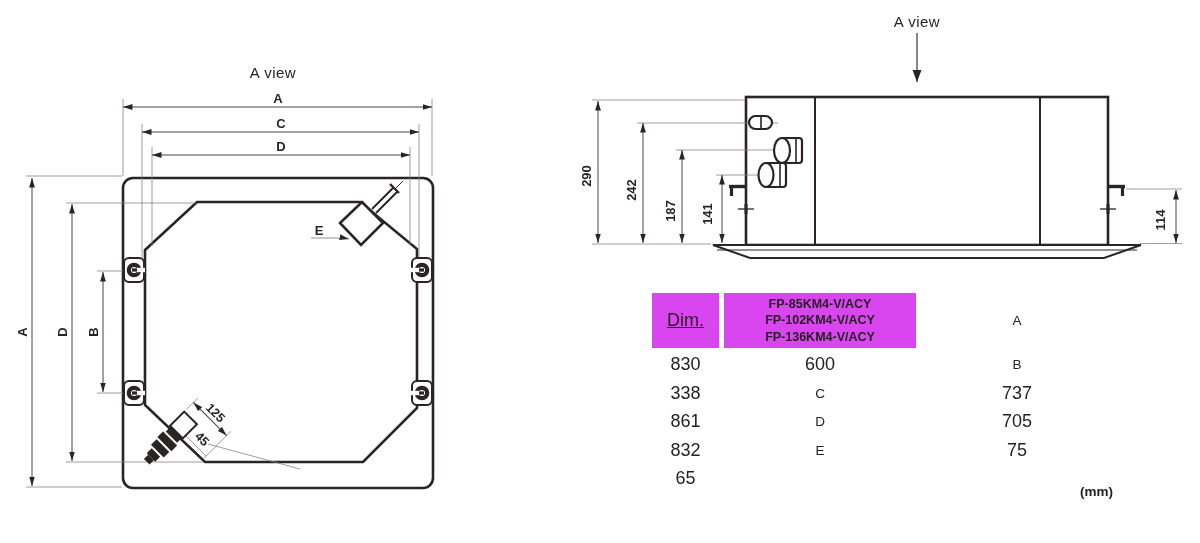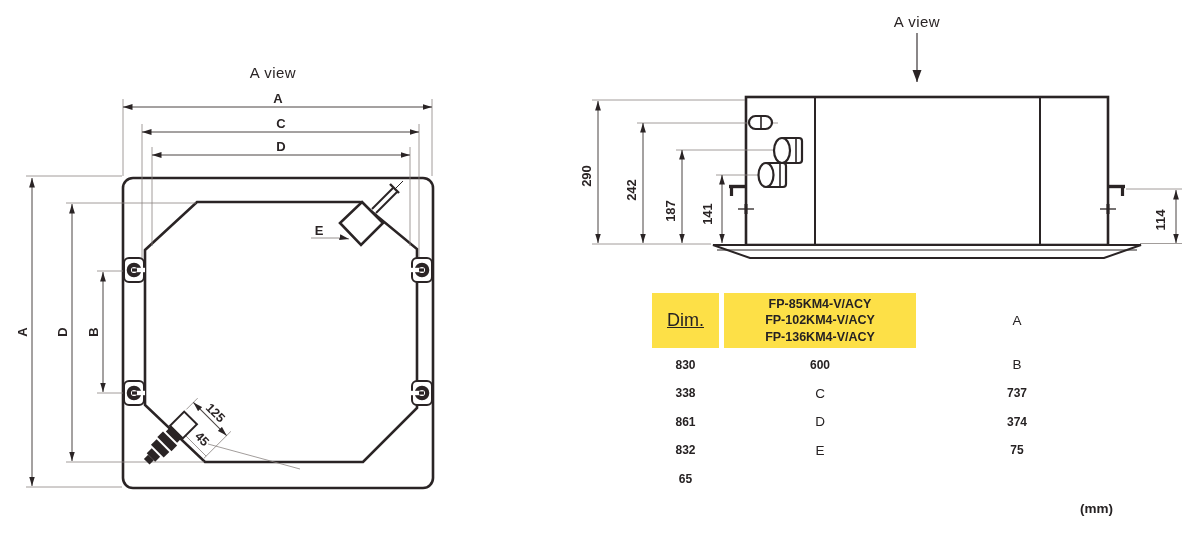--- a/index.html
+++ b/index.html
@@ -18,28 +18,28 @@
     position:absolute;left:652px;top:293px;width:461px;
     display:grid;
     grid-template-columns:67px 192px 192px;
     grid-template-rows:55px 24px 24px 24px 24px 24px;
     column-gap:5px;row-gap:4.6px;
   }
   .cell{
     display:flex;align-items:center;justify-content:center;
     text-align:center;color:#262223;
   }
-  .cell.head{background:#fde047;}
+  .cell.head{background:#d946ef;}
   .dim-head{font-size:18px;font-weight:400;text-decoration:underline;}
   .model-head{font-size:12.5px;font-weight:700;line-height:1.3;white-space:pre-line;}
   .dim-cell{font-size:13.5px;font-weight:400;}
-  .val-cell{font-size:12px;font-weight:700;}
+  .val-cell{font-size:18px;font-weight:400;}
 
   .unit-note{
-    position:absolute;left:1030px;top:501px;width:83px;
+    position:absolute;left:1030px;top:484px;width:83px;
     text-align:right;font-size:13.5px;font-weight:700;color:#262223;
   }
 </style>
 </head>
 <body>
 
 <svg id="drawing" width="1200" height="543" viewBox="0 0 1200 543" xmlns="http://www.w3.org/2000/svg">
   <defs>
     <marker id="arr" markerUnits="userSpaceOnUse" markerWidth="10" markerHeight="7" refX="9.5" refY="3.5" orient="auto-start-reverse">
       <path d="M0,0.6 L9.5,3.5 L0,6.4 Z" fill="#2a2425"></path>
@@ -236,21 +236,21 @@
   <div class="row-odd cell val-cell">600</div>
 
   <div class="row-even cell dim-cell">B</div>
   <div class="row-even cell val-cell">338</div>
 
   <div class="row-odd cell dim-cell">C</div>
   <div class="row-odd cell val-cell">737</div>
   <div class="row-odd cell val-cell">861</div>
 
   <div class="row-even cell dim-cell">D</div>
-  <div class="row-even cell val-cell">374</div>
+  <div class="row-even cell val-cell">705</div>
   <div class="row-even cell val-cell">832</div>
 
   <div class="row-odd cell dim-cell">E</div>
   <div class="row-odd cell val-cell">75</div>
   <div class="row-odd cell val-cell">65</div>
 </div>
 
 <div class="unit-note">(mm)</div>
 
 </body></html>

